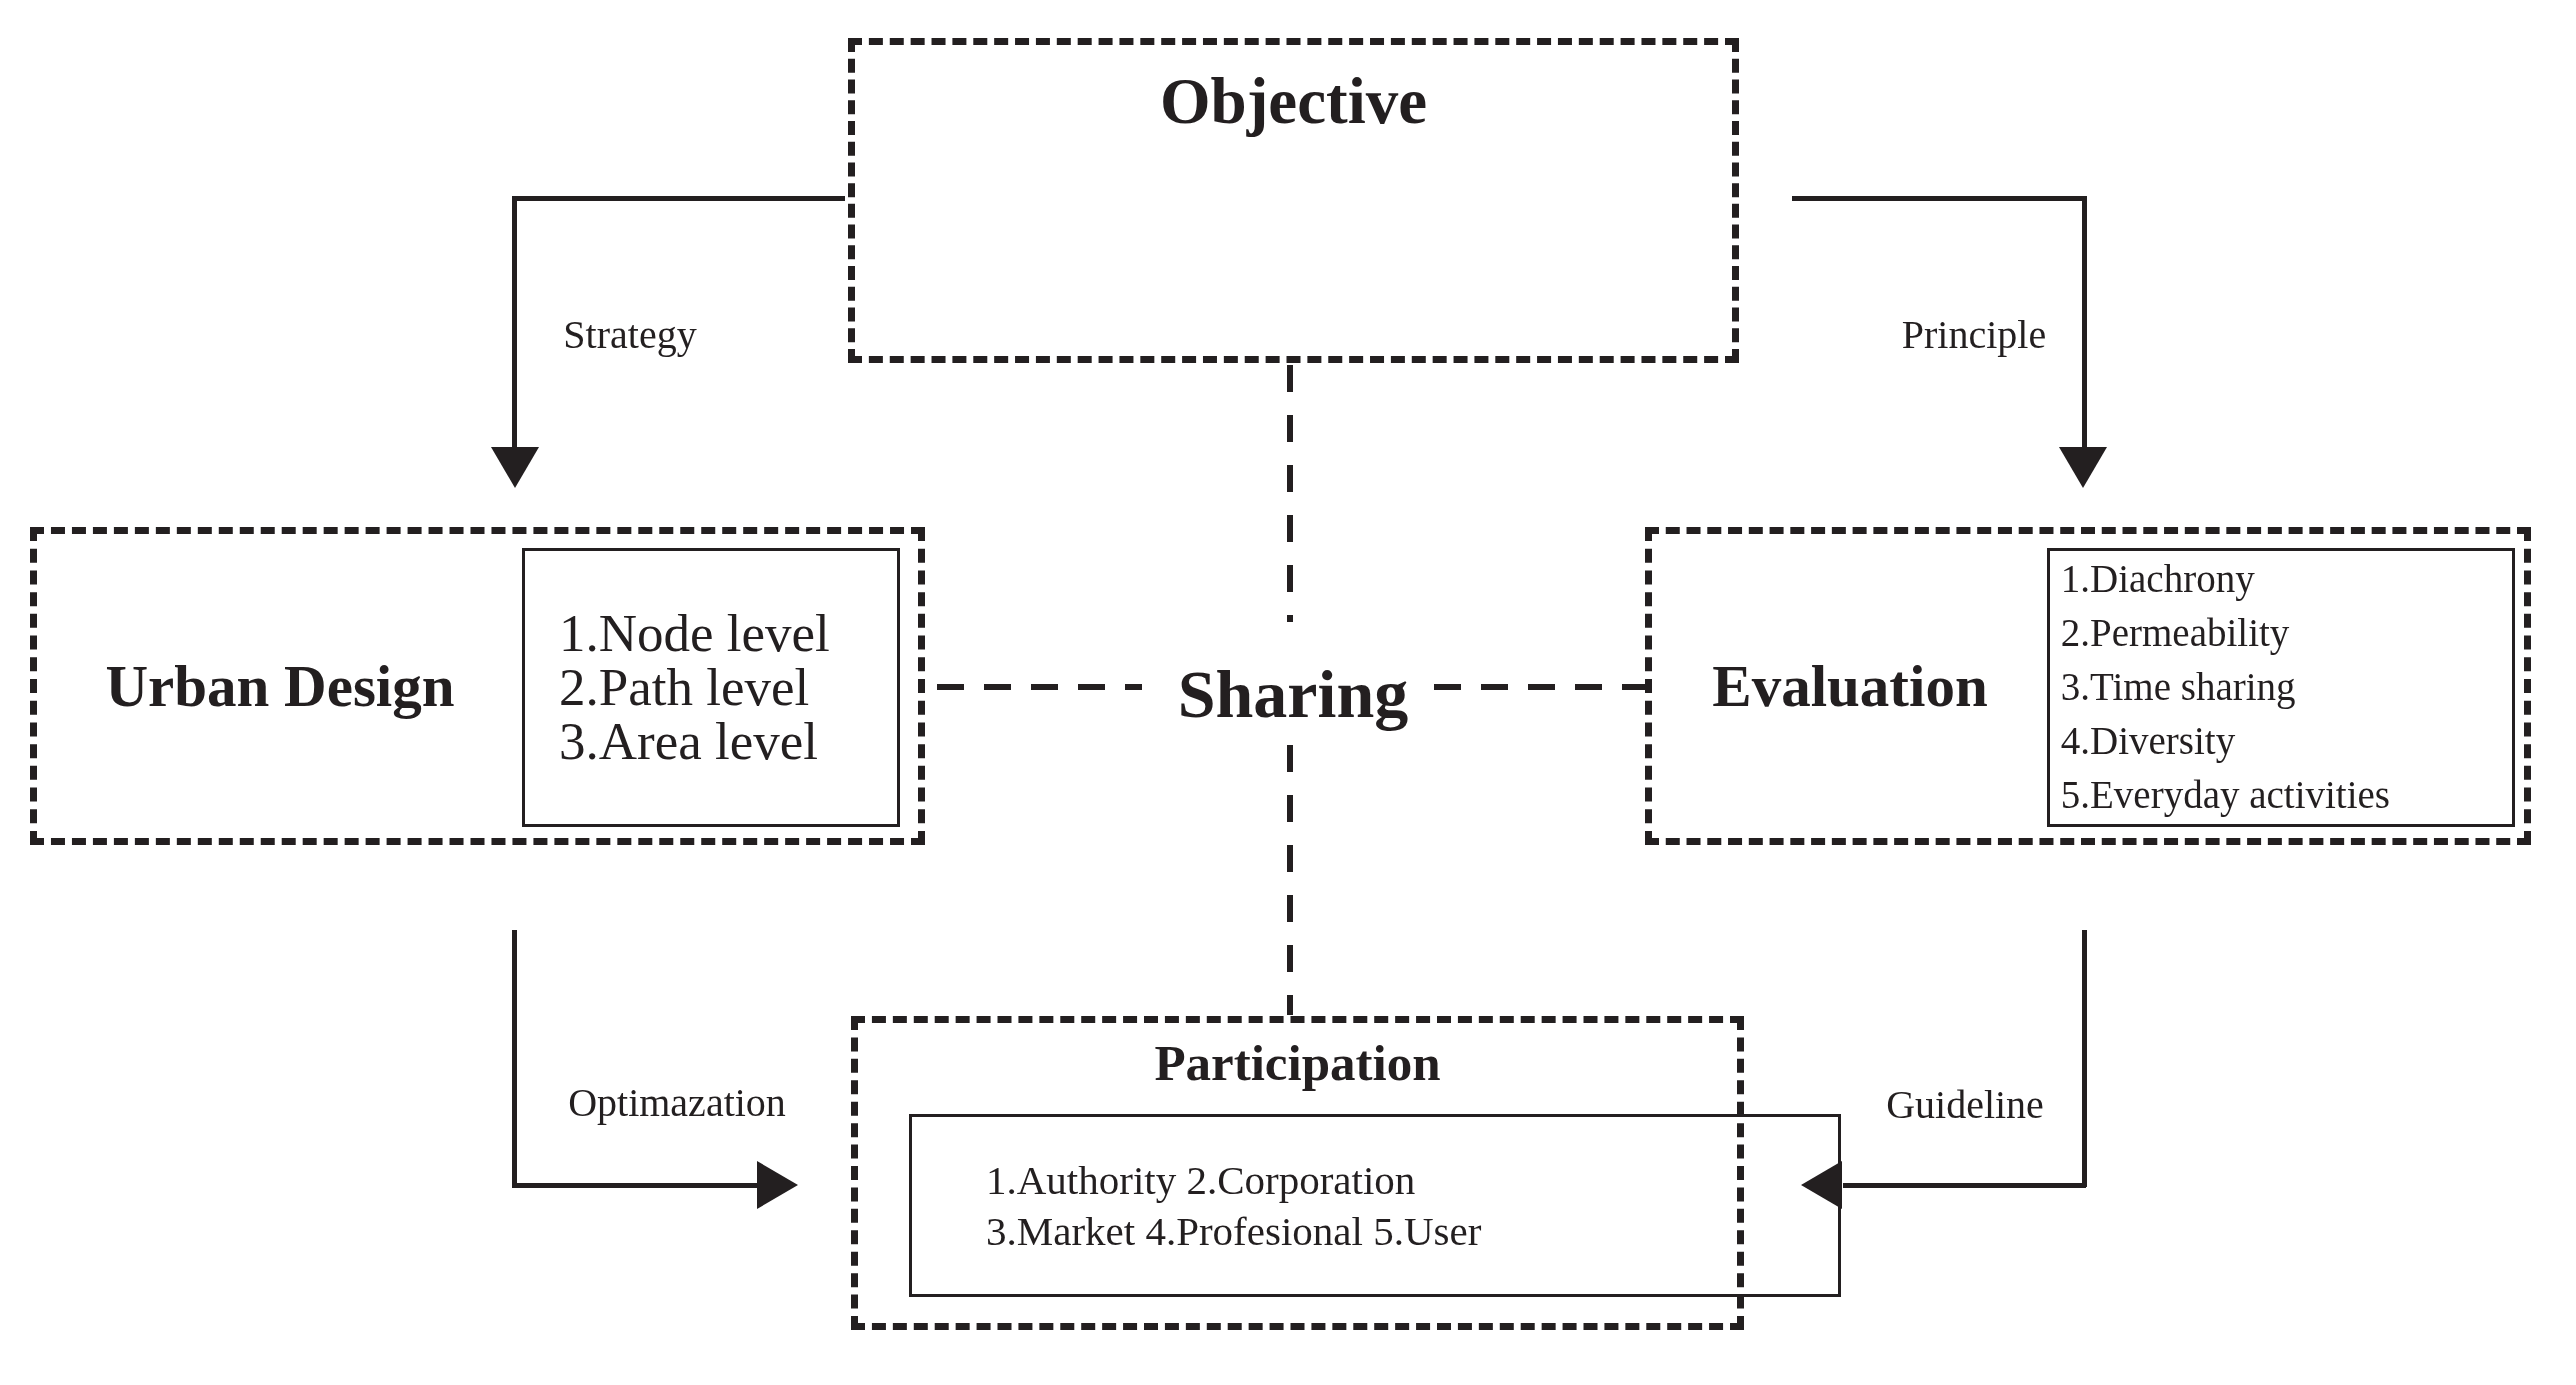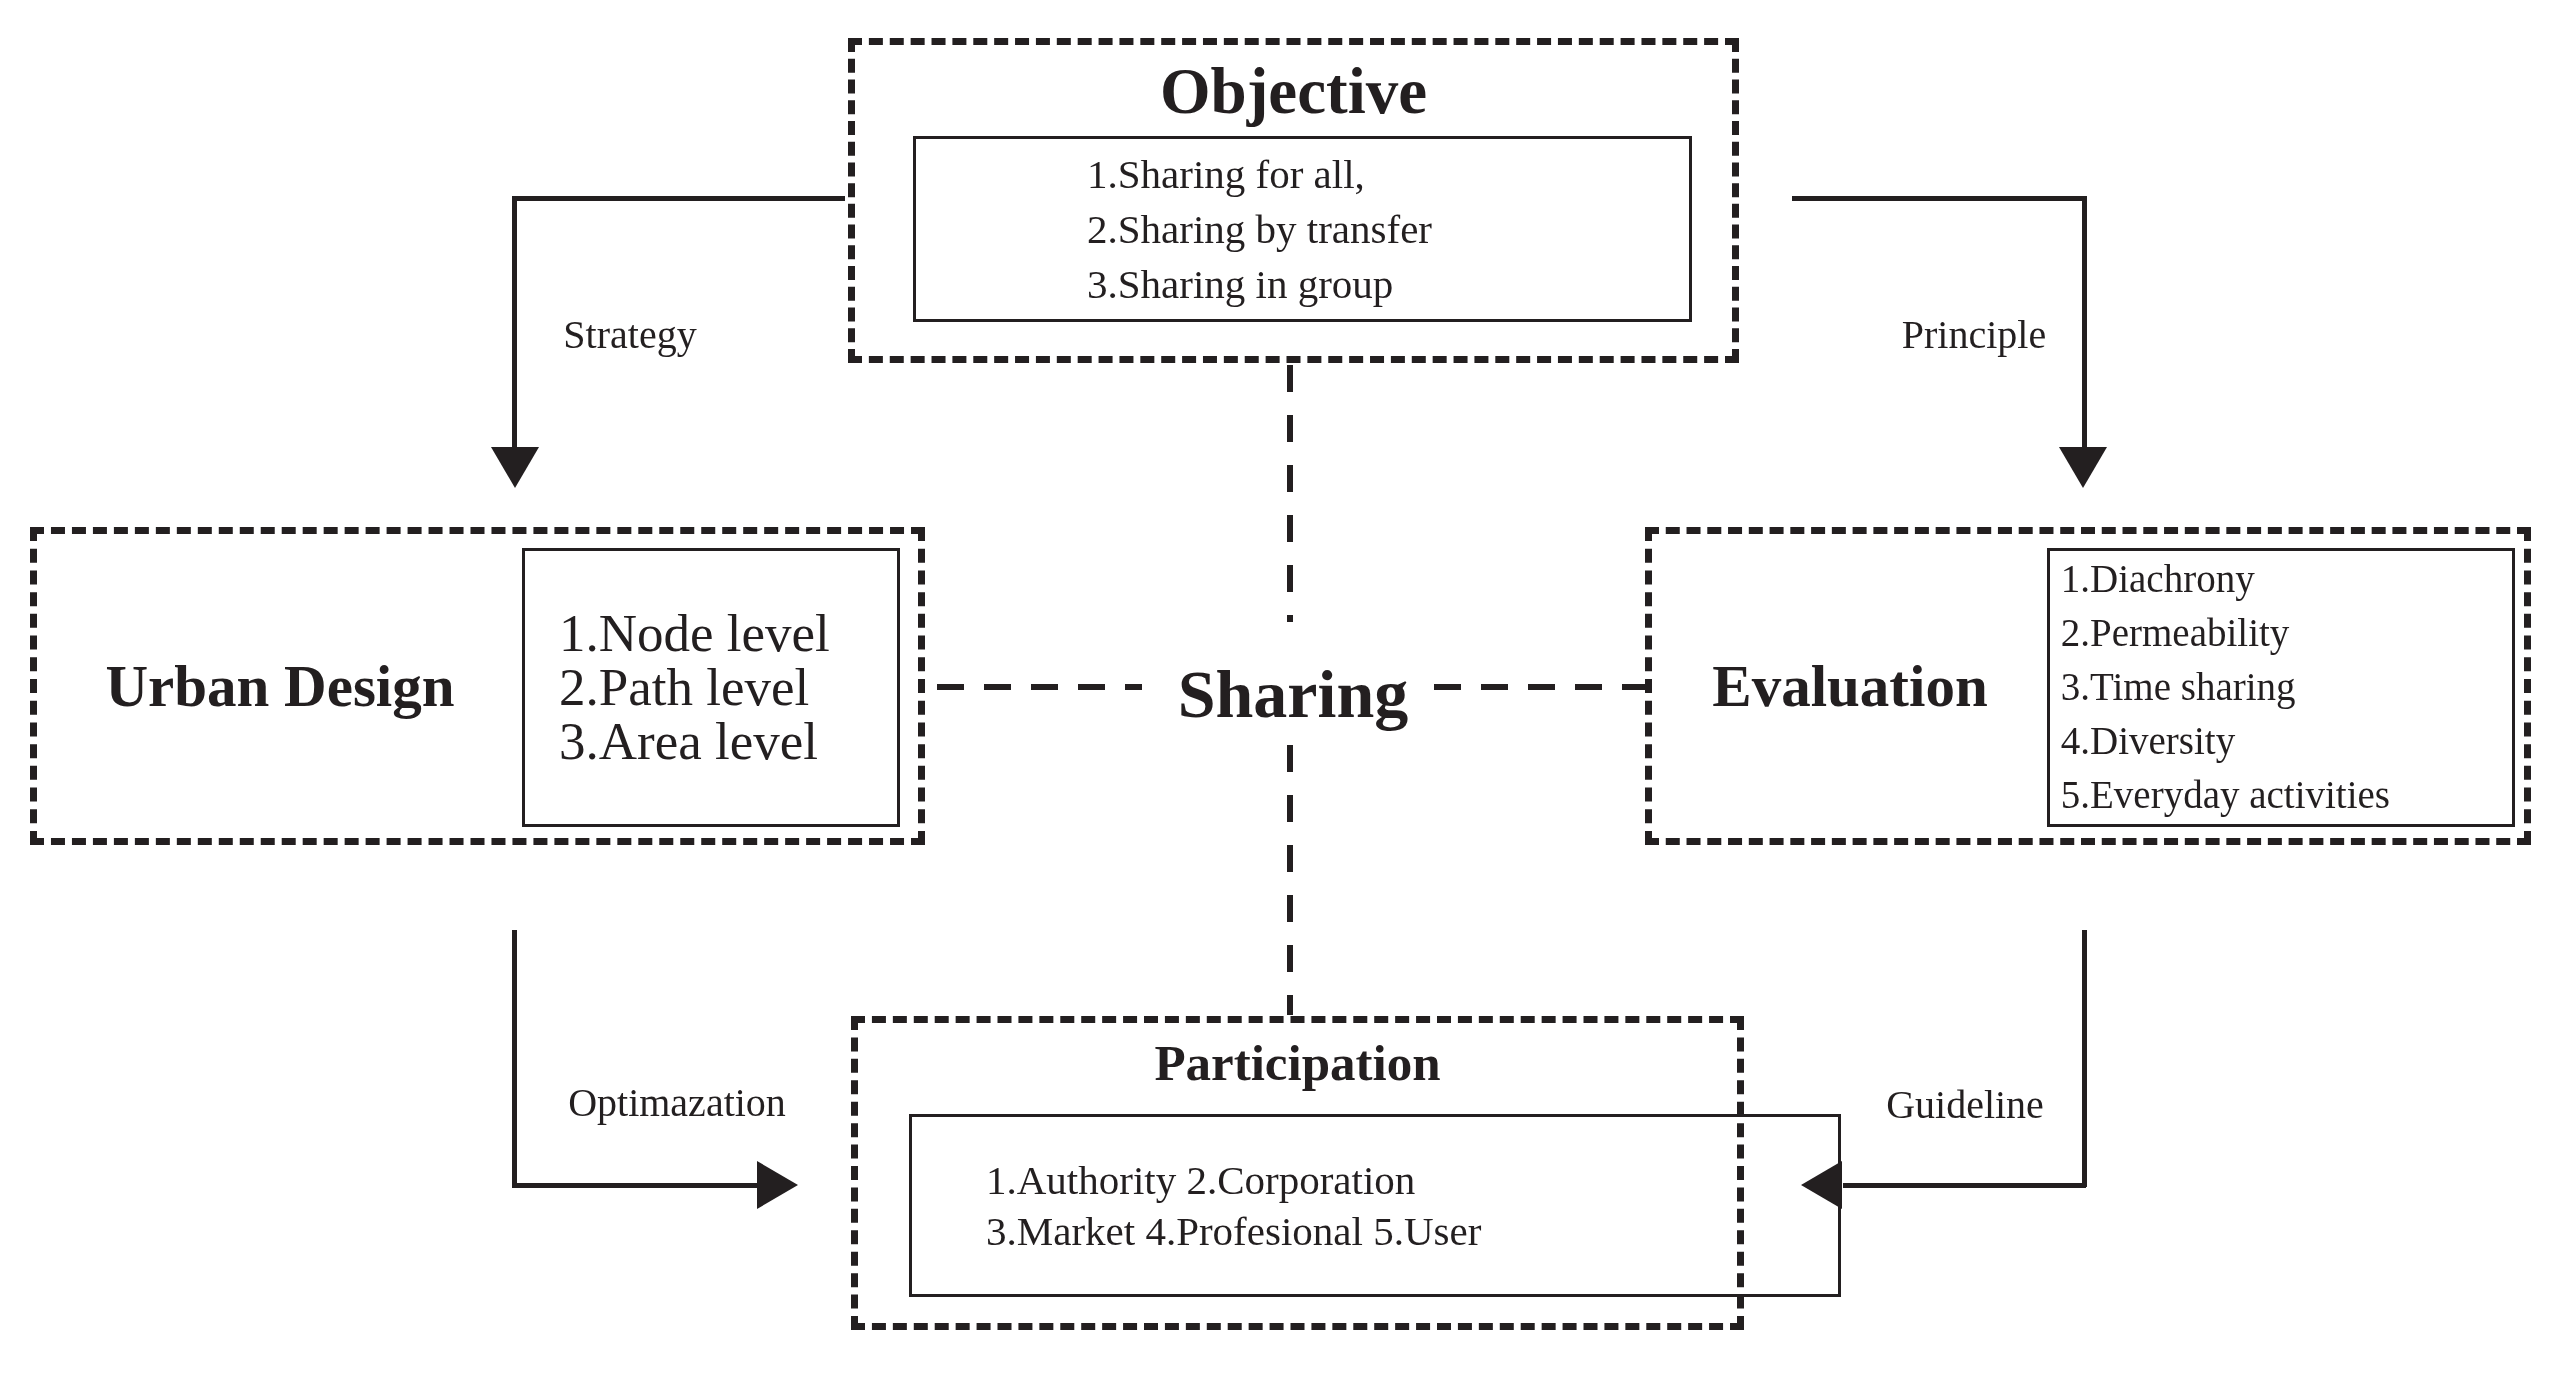--- a/index.html
+++ b/index.html
@@ -10,21 +10,21 @@
     overflow:hidden;
   }
   .dbox { position:absolute; border:7.2px dashed var(--ink); box-sizing:border-box; background:#fff; }
   .inner { position:absolute; border:3.6px solid var(--ink); box-sizing:border-box;
            display:flex; flex-direction:column; justify-content:center; }
   .inner .line { white-space:nowrap; }
   .title { font-weight:bold; position:absolute; white-space:nowrap; }
 
   
   .box-objective { left:848px; top:38px; width:891px; height:325px; }
-  .title-objective { left:0; right:0; top:9px; text-align:center; font-size:65px; }
+  .title-objective { left:0; right:0; top:19px; text-align:center; font-size:65px; }
   .inner-objective { left:58px; top:91px; width:779px; height:186px;
                      padding-left:171px; font-size:41px; line-height:55px; }
 
   
   .box-urban { left:30px; top:527px; width:895px; height:318px; }
   .title-urban { left:9px; top:0; width:468px; height:100%;
                  display:flex; align-items:center; justify-content:center; font-size:59px; }
   .inner-urban { left:485px; top:13.5px; width:378px; height:279px;
                  padding-left:34px; font-size:53px; line-height:54px; }
 
@@ -80,25 +80,20 @@
   .conn-top    { left:1287px; top:365px; height:257px; }
   .conn-bottom { left:1287px; top:745px; height:270px; }
 </style>
 </head>
 <body style="background: rgb(255, 255, 255);">
 
 <div class="canvas">
 
   <div class="dbox box-objective">
     <div class="title title-objective">Objective</div>
-    <div class="inner inner-objective">
-      <div class="line">1.Sharing for all,</div>
-      <div class="line">2.Sharing by transfer</div>
-      <div class="line">3.Sharing in group</div>
-    </div>
   </div>
 
   <div class="dbox box-urban">
     <div class="title title-urban">Urban Design</div>
     <div class="inner inner-urban">
       <div class="line">1.Node level</div>
       <div class="line">2.Path level</div>
       <div class="line">3.Area level</div>
     </div>
   </div>

